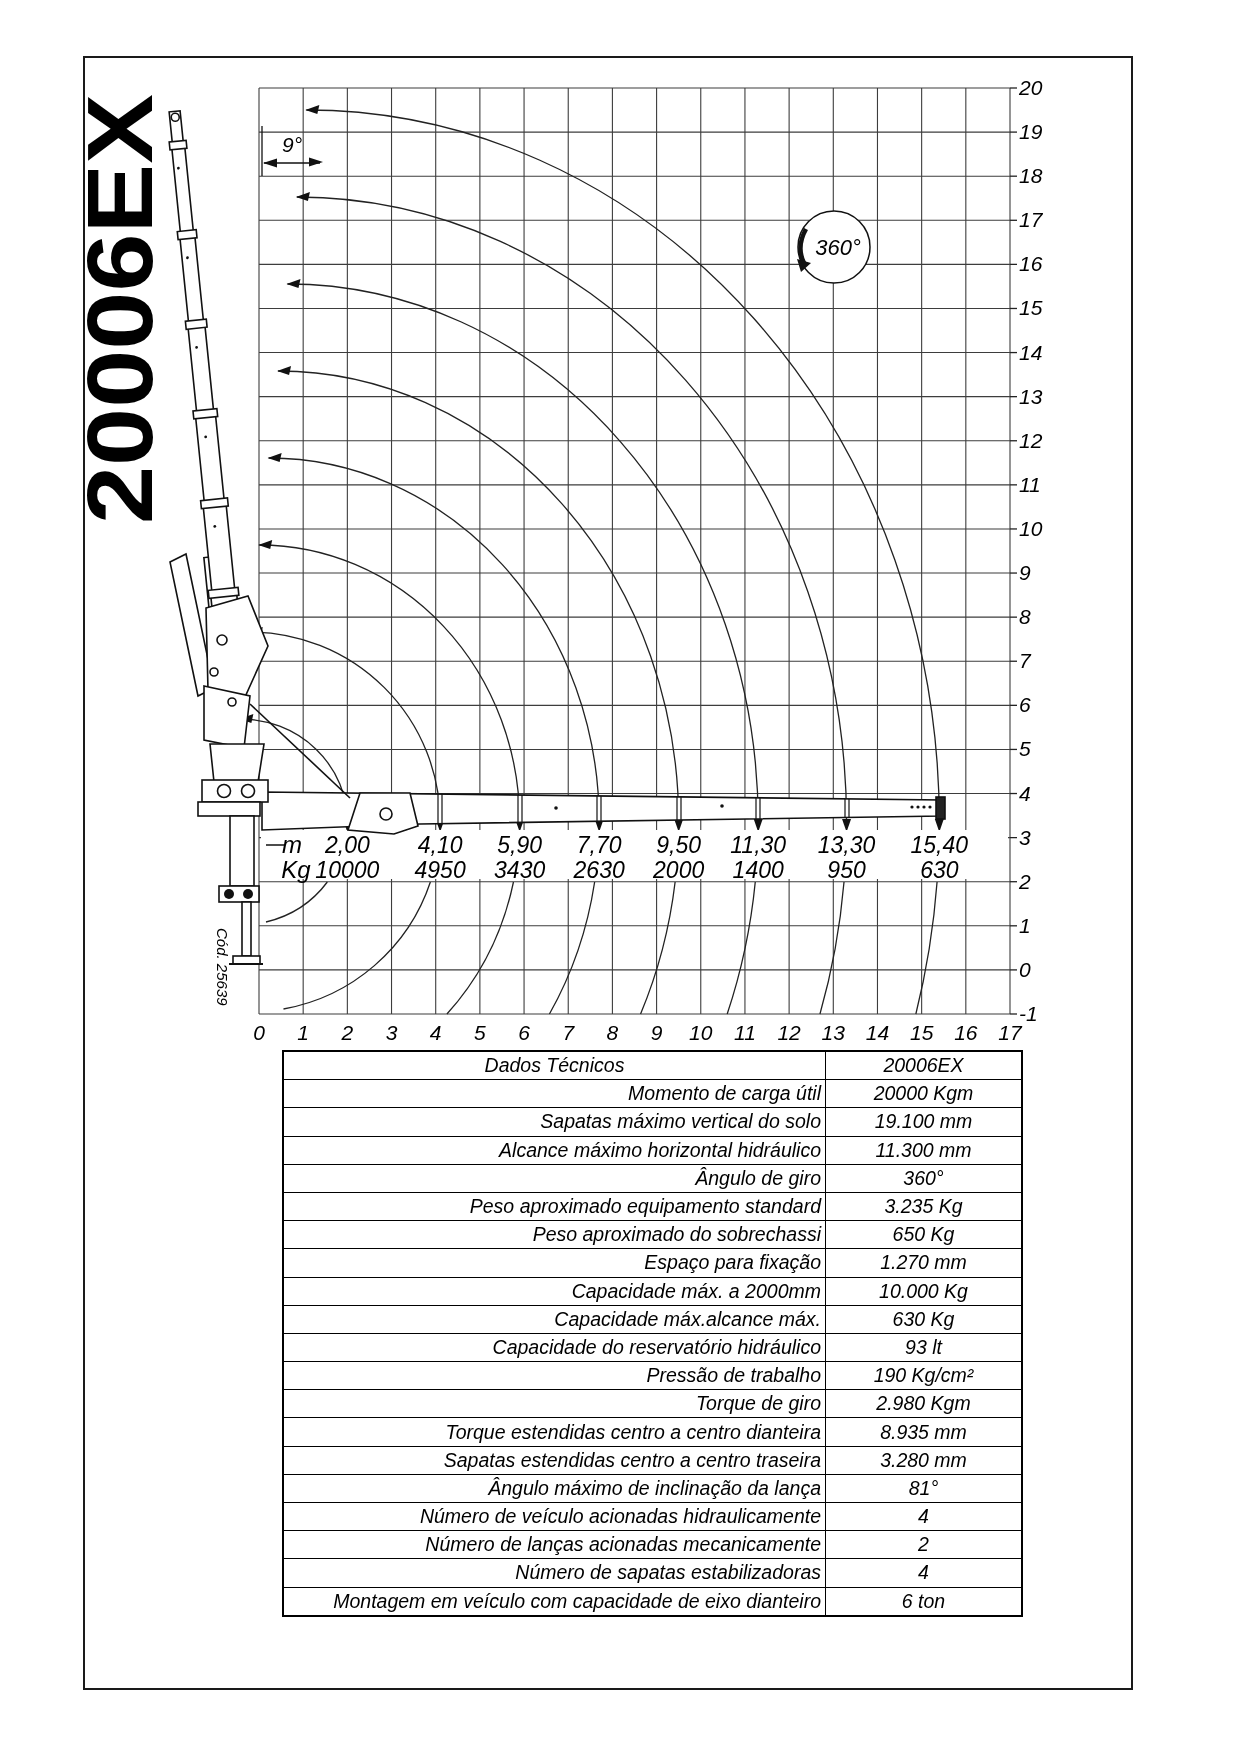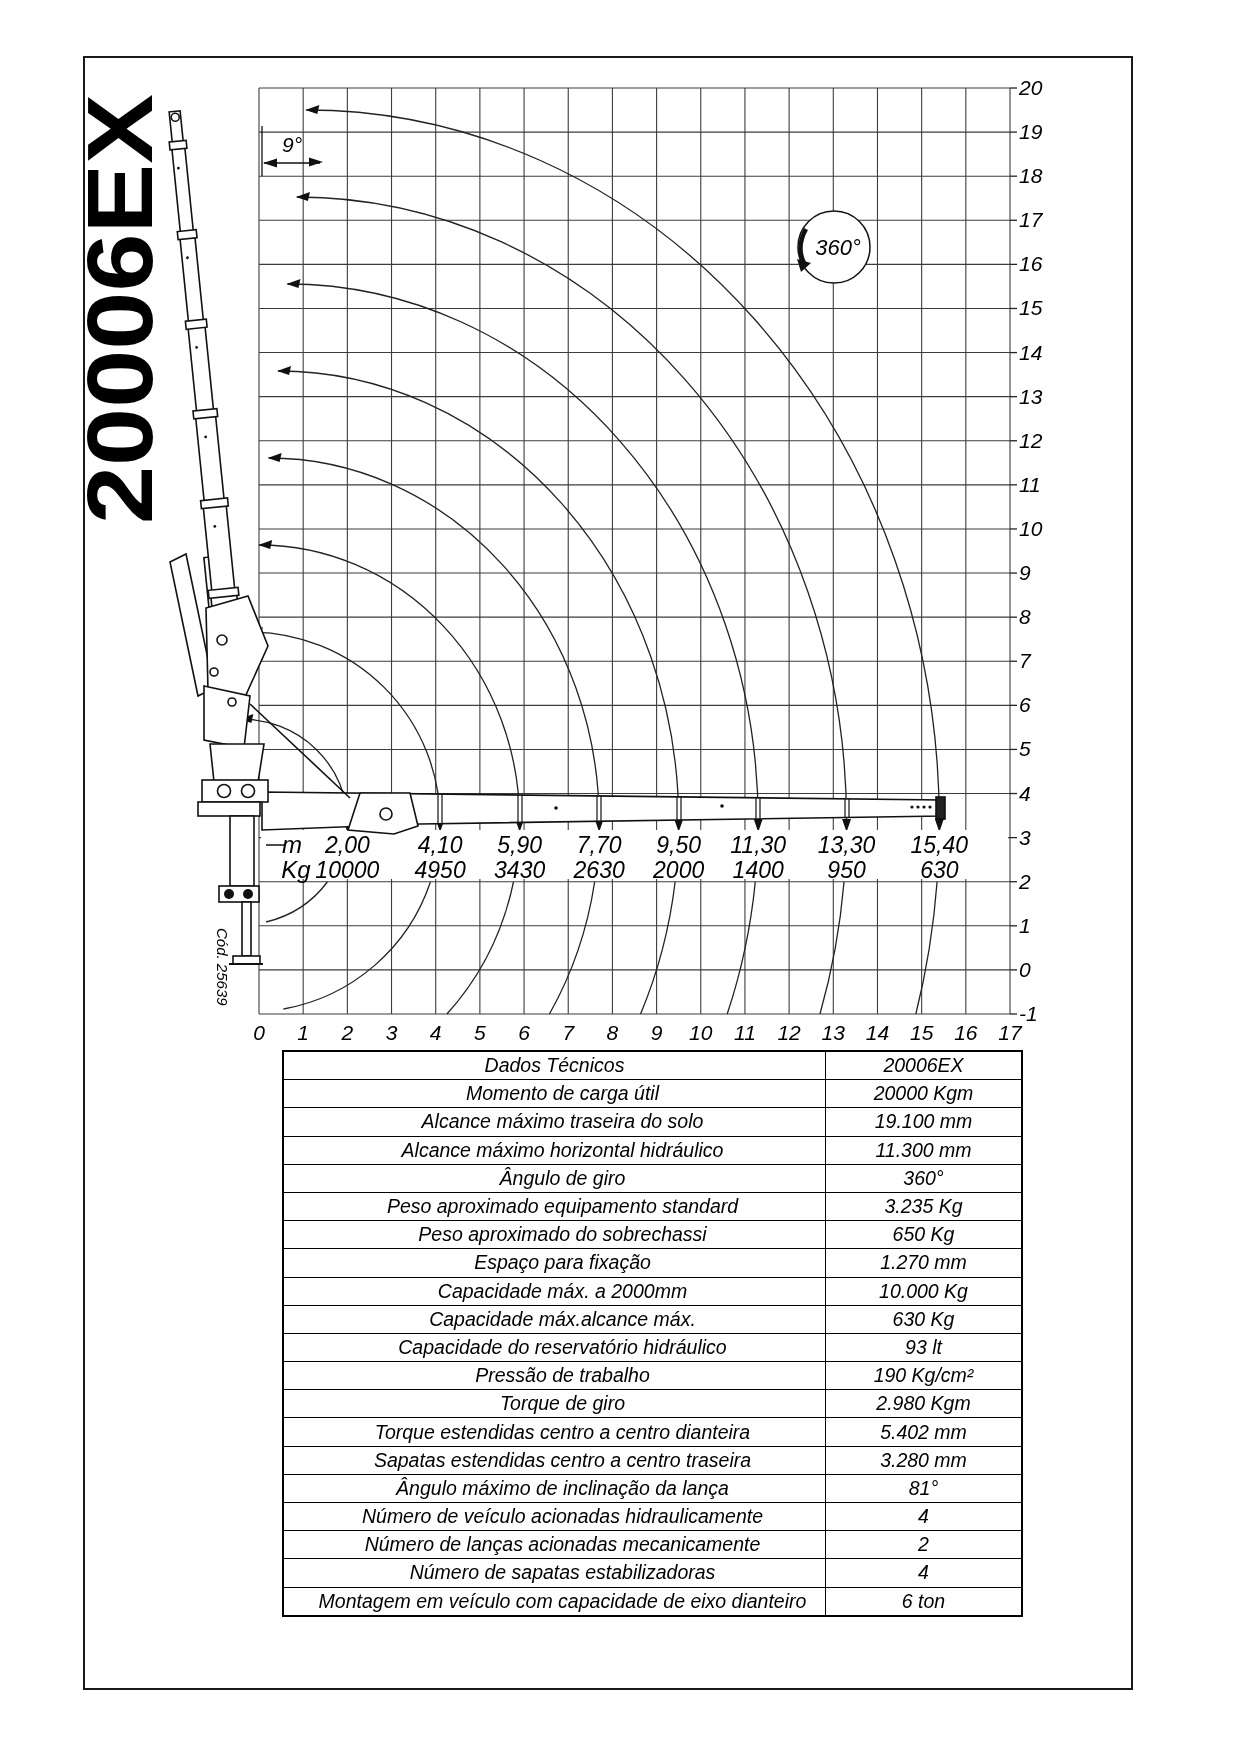--- a/index.html
+++ b/index.html
@@ -9,21 +9,21 @@
   .axis-label{font:italic 21px "Liberation Sans",sans-serif;}
   .load-val{font:italic 23px "Liberation Sans",sans-serif;}
   .load-rowhead{font:italic 24px "Liberation Sans",sans-serif;}
   .annot{font:italic 21px "Liberation Sans",sans-serif;}
   .title-vert{font-family:"Liberation Sans",sans-serif;font-weight:bold;}
   .cod-vert{font:italic 15px "Liberation Sans",sans-serif;}
   table.specs{position:absolute;left:282px;top:1050px;width:726px;border-collapse:collapse;
     border:2px solid #000;table-layout:fixed;}
   table.specs th, table.specs td{border:1.6px solid #000;height:27.2px;overflow:hidden;
     font:italic 19.5px "Liberation Sans",sans-serif;color:#000;white-space:nowrap;}
-  table.specs .lbl{padding:0 4px 0 20px;text-align:center;width:533px;font-weight:normal;}
+  table.specs .lbl{padding:0 4px 0 20px;text-align:right;width:533px;font-weight:normal;}
   table.specs th.lbl{text-align:center;padding-left:4px;}
   table.specs .val{text-align:center;padding:0 2px;width:191px;font-weight:normal;}
 </style>
 </head>
 <body>
 
 <svg width="1240" height="1755" viewBox="0 0 1240 1755">
 
   <rect x="84" y="57" width="1048" height="1632" fill="none" stroke="#1a1a1a" stroke-width="2"></rect>
 
@@ -303,21 +303,21 @@
       <th class="lbl">Dados Técnicos</th>
       <th class="val">20006EX</th>
     </tr>
   </thead>
   <tbody id="spec-rows">
       <tr>
         <td class="lbl">Momento de carga útil</td>
         <td class="val">20000 Kgm</td>
       </tr>
       <tr>
-        <td class="lbl">Alcance máximo traseira do solo</td>
+        <td class="lbl">Sapatas máximo vertical do solo</td>
         <td class="val">19.100 mm</td>
       </tr>
       <tr>
         <td class="lbl">Alcance máximo  horizontal hidráulico</td>
         <td class="val">11.300 mm</td>
       </tr>
       <tr>
         <td class="lbl">Ângulo de giro</td>
         <td class="val">360°</td>
       </tr>
@@ -348,21 +348,21 @@
       <tr>
         <td class="lbl">Pressão de trabalho</td>
         <td class="val">190 Kg/cm²</td>
       </tr>
       <tr>
         <td class="lbl">Torque de giro</td>
         <td class="val">2.980 Kgm</td>
       </tr>
       <tr>
         <td class="lbl">Torque estendidas centro a centro dianteira</td>
-        <td class="val">5.402 mm</td>
+        <td class="val">8.935 mm</td>
       </tr>
       <tr>
         <td class="lbl">Sapatas estendidas centro a centro traseira</td>
         <td class="val">3.280 mm</td>
       </tr>
       <tr>
         <td class="lbl">Ângulo máximo de inclinação da lança</td>
         <td class="val">81°</td>
       </tr>
       <tr>

